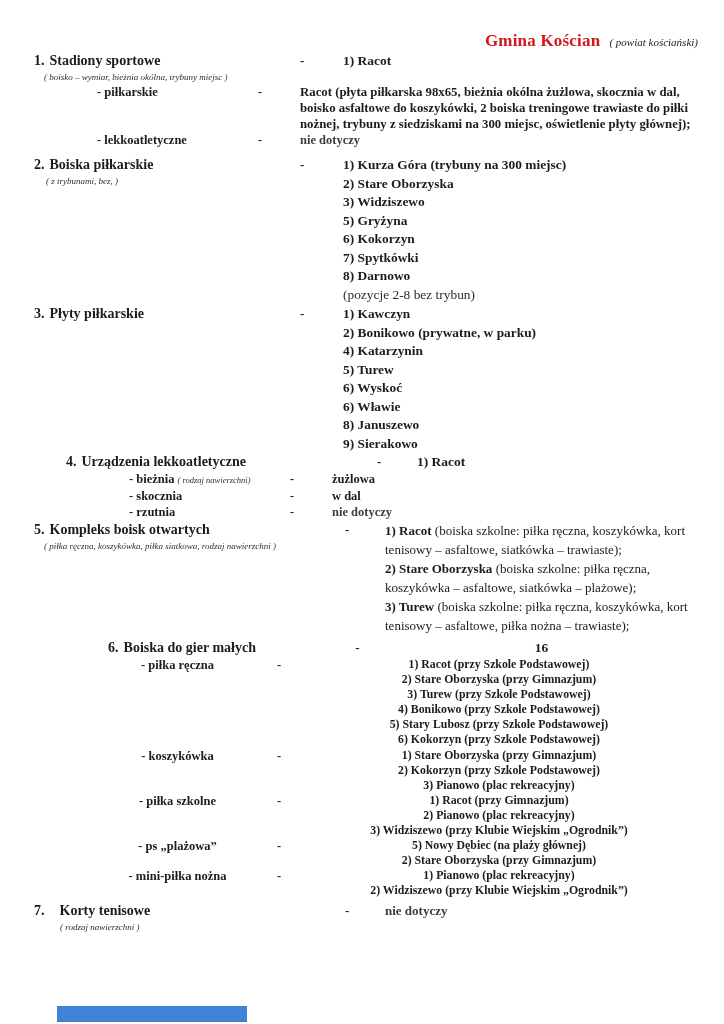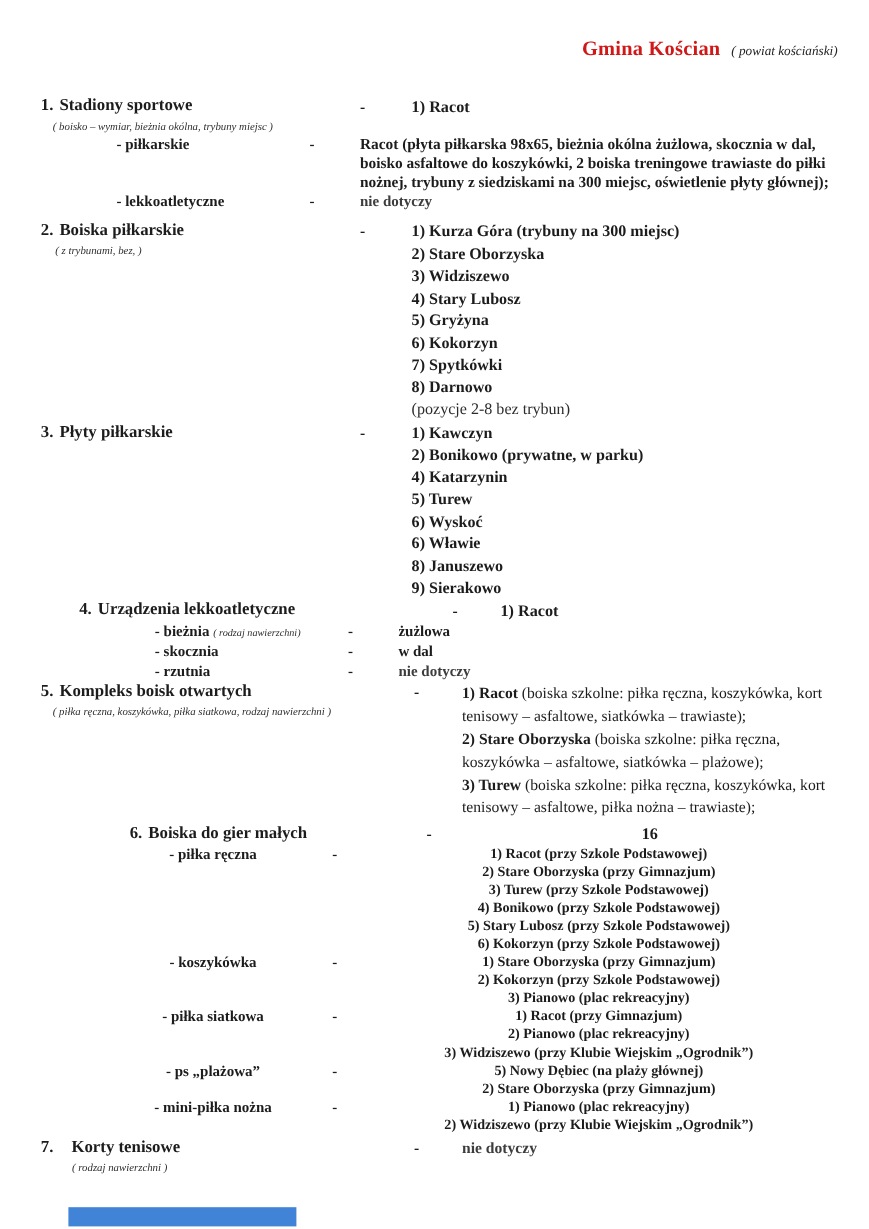--- a/index.html
+++ b/index.html
@@ -48,21 +48,21 @@
   .para { font-weight:bold; font-size:12.8px; line-height:16px; }
   .topline { font-weight:bold; font-size:13.5px; line-height:18px; }
 
   .items-lg div { font-weight:bold; font-size:13.4px; line-height:18.5px;font-family:Liberation Serif, serif; }
   .items-lg .footnote { font-weight:normal; color:#2c2c2c; }
   .items-sm div { font-weight:bold; font-size:11.8px; line-height:15.1px; }
 
   .entries { font-size:13px; line-height:19px; }
   .entries .name { font-weight:bold; }
 
-  .m-s1 { margin-top:28px; }
+  .m-s1 { }
   .m-s2 { margin-top:8px; }
   .m-s3 { margin-top:1px; }
   .m-s4 { margin-top:0;margin-left:32px; }
   .m-s5 { margin-top:1px; }
   .m-s6 { margin-top:4px;text-align:center; }
   .m-s7 { margin-top:3px; }
 
   .bottom-bar {
     position:absolute;
     left:57px; top:1006px;
@@ -102,21 +102,20 @@
     <div class="row">
       <div class="wA">
         <div class="heading"><span class="num">2.</span><span>Boiska piłkarskie</span></div>
         <div class="note note-pad">( z trybunami, bez, )</div>
       </div>
       <div class="dashA">-</div>
       <div class="val items-lg">
         <div>1) Kurza Góra (trybuny na 300 miejsc)</div>
         <div>2) Stare Oborzyska</div>
         <div>3) Widziszewo</div>
-        <div>4) Stary Lubosz</div>
         <div>5) Gryżyna</div>
         <div>6) Kokorzyn</div>
         <div>7) Spytkówki</div>
         <div>8) Darnowo</div>
         <div class="footnote">(pozycje 2-8 bez trybun)</div>
       </div>
     </div>
   </section>
 
   <section class="m-s3">
@@ -198,21 +197,21 @@
       <div class="wSub sub-label">- koszykówka</div>
       <div class="dashSub">-</div>
       <div class="val items-sm">
         <div>1) Stare Oborzyska (przy Gimnazjum)</div>
         <div>2) Kokorzyn (przy Szkole Podstawowej)</div>
         <div>3) Pianowo (plac rekreacyjny)</div>
       </div>
     </div>
 
     <div class="row">
-      <div class="wSub sub-label">- piłka siatkowa</div>
+      <div class="wSub sub-label">- piłka szkolne</div>
       <div class="dashSub">-</div>
       <div class="val items-sm">
         <div>1) Racot (przy Gimnazjum)</div>
         <div>2) Pianowo (plac rekreacyjny)</div>
         <div>3) Widziszewo (przy Klubie Wiejskim „Ogrodnik”)</div>
       </div>
     </div>
 
     <div class="row">
       <div class="wSub sub-label">- ps „plażowa”</div>

